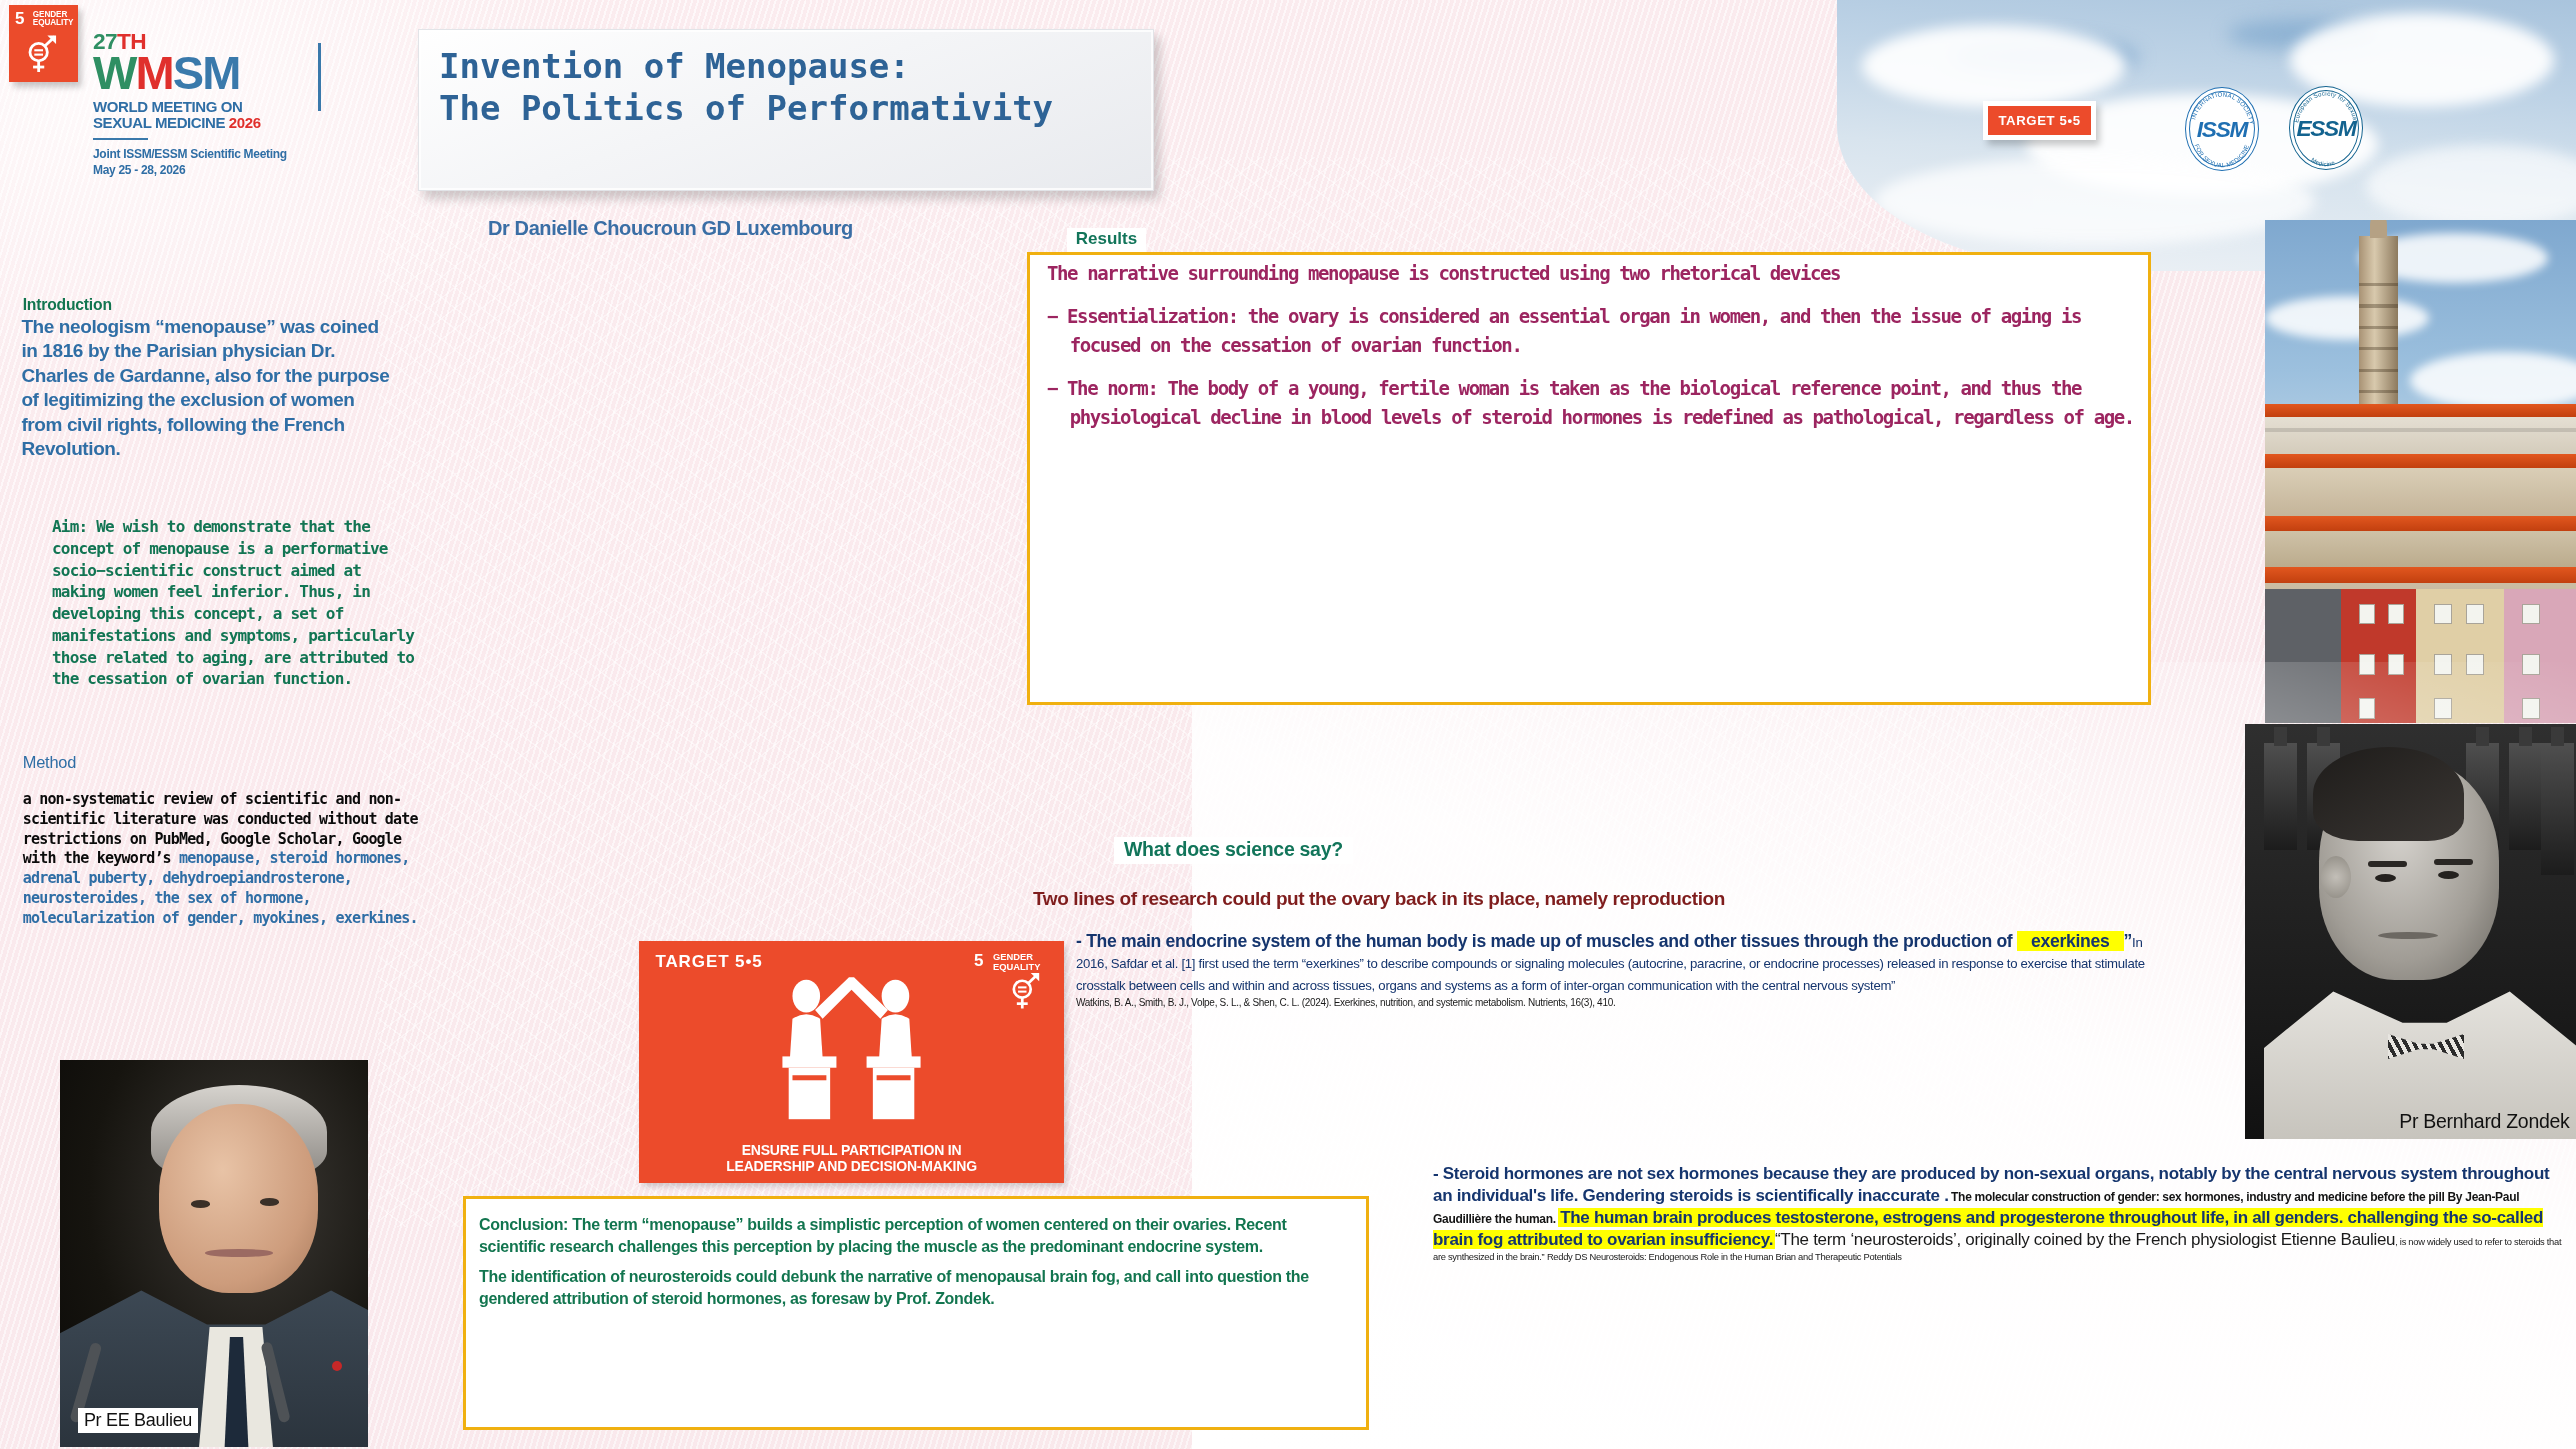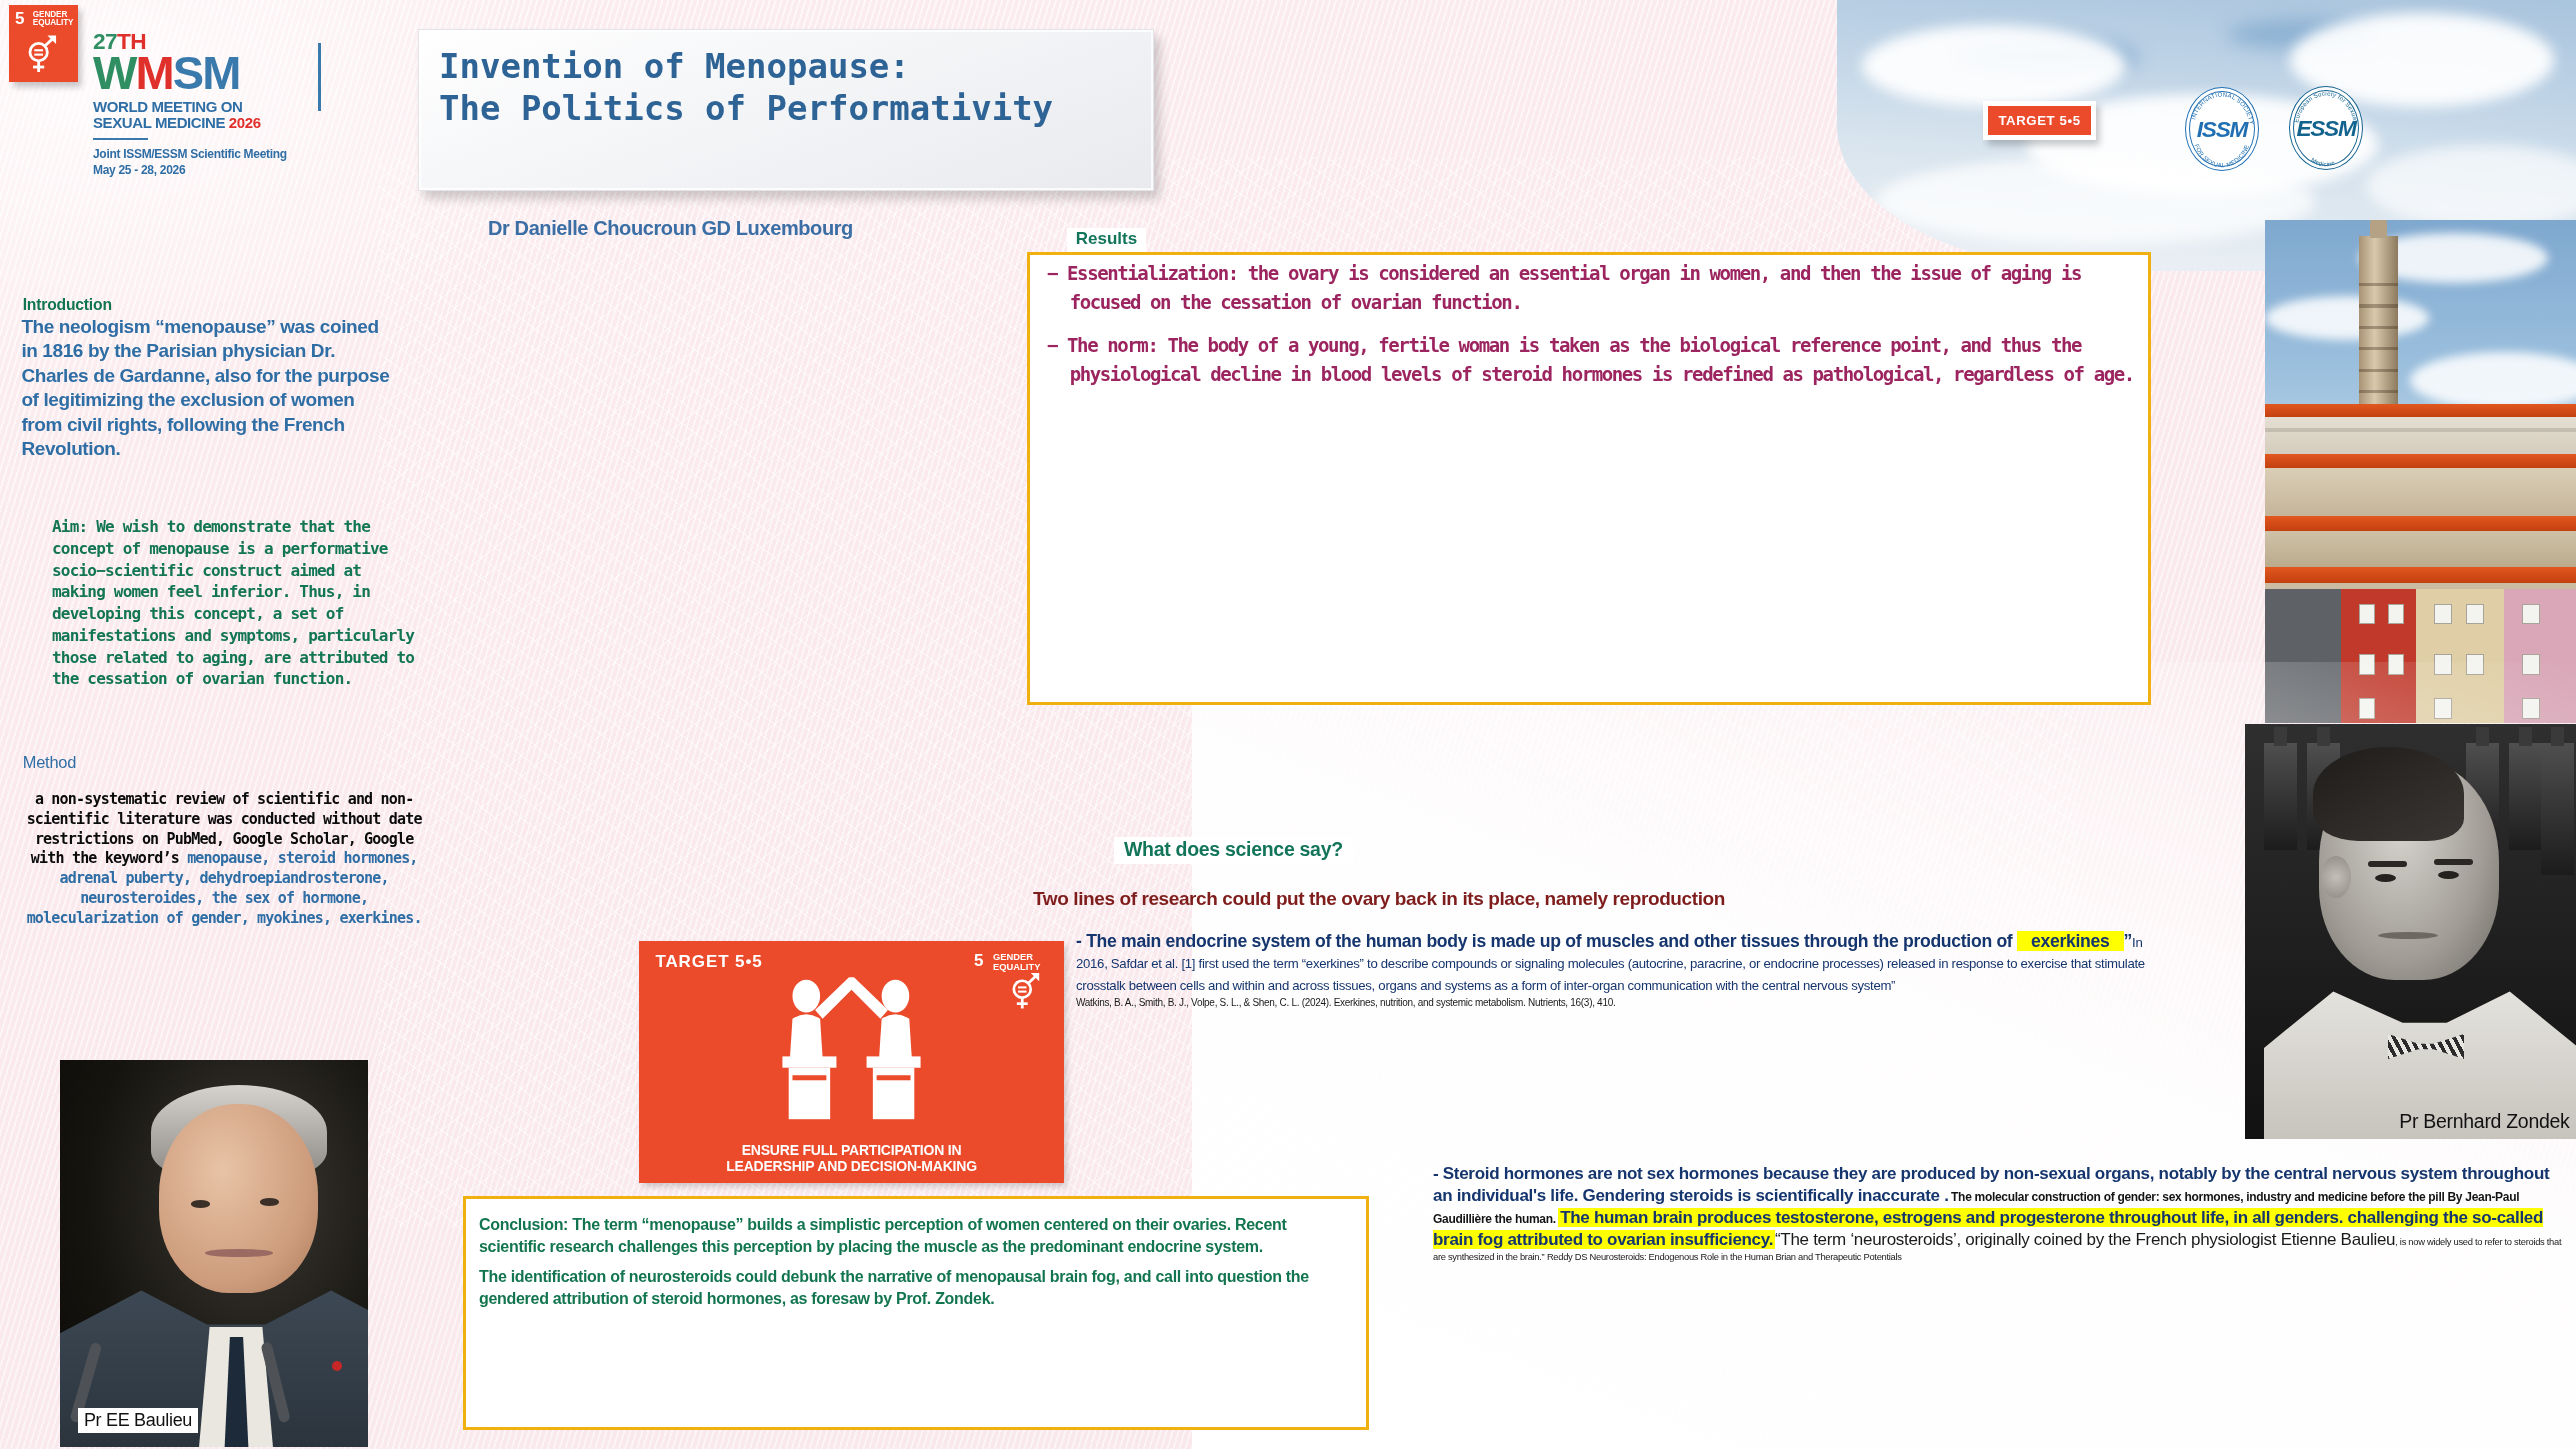--- a/index.html
+++ b/index.html
@@ -107,21 +107,21 @@
 
   
   .sec-head{position:absolute;font-size:15.7px;font-weight:bold;letter-spacing:-0.2px;}
 
   
   .intro-body{position:absolute;left:21.4px;top:315px;width:378px;font-size:19px;font-weight:bold;
      color:#2f6ea5;line-height:1.285;letter-spacing:-0.4px;}
   .aim{position:absolute;left:52px;top:516px;width:365px;font-family:"DejaVu Sans Mono",monospace;
      font-weight:bold;color:#127553;font-size:16px;line-height:1.36;letter-spacing:-0.8px;}
   .method-body{position:absolute;left:22.7px;top:790px;width:403px;font-family:"DejaVu Sans Mono",monospace;
-     font-weight:bold;color:#0b0b0b;font-size:15px;line-height:1.32;letter-spacing:-0.8px;text-align:center;}
+     font-weight:bold;color:#0b0b0b;font-size:15px;line-height:1.32;letter-spacing:-0.8px;}
   .method-body .kw{color:#2f6ea5;}
 
   
   .photo-baulieu{position:absolute;left:60px;top:1060px;width:308px;height:387px;overflow:hidden;
      background:#111;}
   .pb-bg{position:absolute;inset:0;background:radial-gradient(ellipse at 62% 35%, #3d3a36 0%, #16140f 60%, #0a0907 100%);}
   .pb-suit{position:absolute;left:-6.3px;bottom:0;width:365px;height:170px;background:linear-gradient(180deg,#3e4a56,#2b343d);
      clip-path:polygon(0 35%,24% 8%,42% 28%,58% 28%,76% 8%,100% 35%,100% 100%,0 100%);}
   .pb-shirt{position:absolute;left:132px;bottom:0;width:88px;height:120px;background:#e9e7df;
      clip-path:polygon(20% 0,80% 0,92% 100%,8% 100%);}
@@ -379,20 +379,21 @@
   </svg>
   <div class="cap">
     <span>ENSURE FULL PARTICIPATION IN</span><br>
     <span>LEADERSHIP AND DECISION-MAKING</span>
   </div>
 </div>
 
 <div class="results-box"></div>
 <div class="results-tab">Results</div>
 <div class="res-text">
+  <p>The narrative surrounding menopause is constructed using two rhetorical devices</p>
   <p class="hang">− Essentialization: the ovary is considered an essential organ in women, and then the issue of aging is focused on the cessation of ovarian function.</p>
   <p class="hang">− The norm: The body of a young, fertile woman is taken as the biological reference point, and thus the physiological decline in blood levels of steroid hormones is redefined as pathological, regardless of age.</p>
 </div>
 
 <div class="science-tab">What does science say?</div>
 <div class="twolines">Two lines of research could put the ovary back in its place, namely reproduction</div>
 
 <div class="exerk">
   <div class="lead">
     <span>- The main endocrine system of the human body is made up of muscles and other tissues through the production of </span><span class="hl">exerkines</span><span>”</span><span class="small">In 2016, Safdar et al. [1] first used the term “exerkines” to describe compounds or signaling molecules (autocrine, paracrine, or endocrine processes) released in response to exercise that stimulate crosstalk between cells and within and across tissues, organs and systems as a form of inter-organ communication with the central nervous system”</span>

